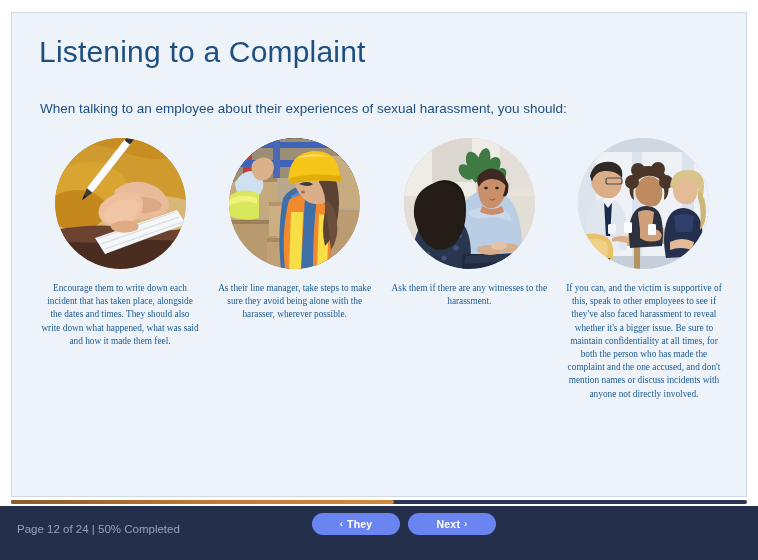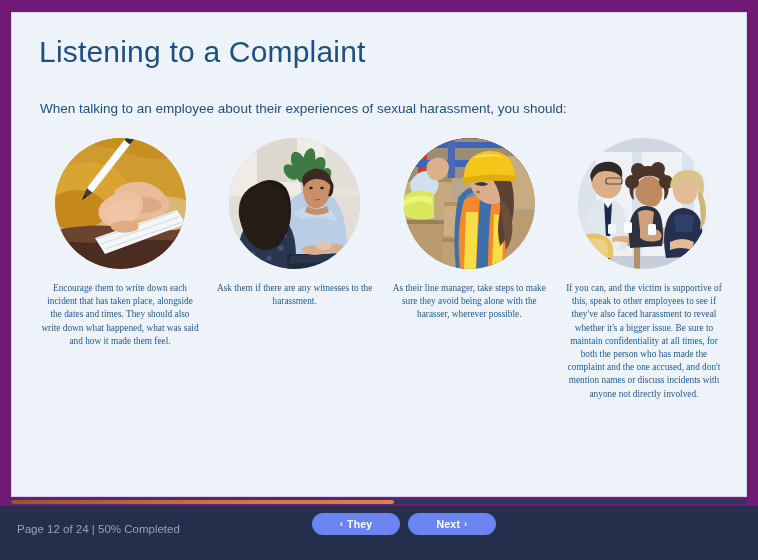--- a/index.html
+++ b/index.html
@@ -13,21 +13,21 @@
     height: 560px;
     overflow: hidden;
     font-family: "Liberation Sans", sans-serif;
     position: relative;
   }
 
   
   #player {
     position: absolute;
     inset: 0;
-    background: #701a75;
+    background: #ffffff;
   }
 
   
   #slide {
     position: absolute;
     left: 11px;
     top: 12px;
     width: 736px;
     height: 485px;
     background: #eef3fa;
@@ -218,20 +218,78 @@
             </g>
           </svg>
         </div>
         <div class="caption">Encourage them to write down each incident that has taken place, alongside the dates and times. They should also write down what happened, what was said and how it made them feel.</div>
       </div>
 
       <div class="column">
         <div class="photo">
           <svg viewBox="0 0 131 131" xmlns="http://www.w3.org/2000/svg">
             <defs>
+              <clipPath id="c3">
+                  <circle cx="65.5" cy="65.5" r="65.5"></circle>
+                </clipPath>
+            </defs>
+            <g clip-path="url(#c3)">
+              <rect x="0" y="0" width="131" height="131" fill="#b9a88e"></rect>
+
+              <rect x="0" y="0" width="131" height="36" fill="#a89madd"></rect>
+              <rect x="0" y="0" width="131" height="40" fill="#9c8d76"></rect>
+              <rect x="14" y="0" width="9" height="40" fill="#c43d2f"></rect>
+              <rect x="0" y="22" width="131" height="7" fill="#3f63b8"></rect>
+              <rect x="0" y="4" width="131" height="6" fill="#3f63b8"></rect>
+              <rect x="44" y="0" width="7" height="40" fill="#4a68b4"></rect>
+
+              <rect x="0" y="40" width="48" height="40" fill="#c7a97e"></rect>
+              <rect x="0" y="82" width="48" height="49" fill="#b99a6f"></rect>
+              <rect x="0" y="40" width="48" height="4" fill="#a78a60"></rect>
+              <rect x="0" y="82" width="48" height="4" fill="#9c8058"></rect>
+              <rect x="96" y="18" width="35" height="52" fill="#c9ab80"></rect>
+              <rect x="96" y="72" width="35" height="59" fill="#bb9c72"></rect>
+              <rect x="40" y="64" width="50" height="34" fill="#cdae83"></rect>
+              <rect x="40" y="64" width="50" height="4" fill="#b2936a"></rect>
+              <rect x="38" y="100" width="54" height="31" fill="#c0a176"></rect>
+              <rect x="38" y="100" width="54" height="4" fill="#a78a60"></rect>
+
+              <path d="M6 44 Q16 30 26 34 Q36 38 34 50 Q30 62 18 62 Q6 58 6 44 Z" fill="#cfe0f0"></path>
+              <path d="M24 24 Q34 16 42 22 Q48 28 42 38 Q34 46 26 40 Q20 32 24 24 Z" fill="#dbb18c"></path>
+              <path d="M0 58 Q14 48 30 56 L30 80 Q14 84 0 78 Z" fill="#d8e85a"></path>
+              <path d="M0 62 Q14 54 28 60 L28 66 Q14 60 0 68 Z" fill="#eff37e"></path>
+
+              <path d="M54 60 Q64 46 80 48 Q96 51 100 68 Q104 90 100 131 H52 Q48 94 54 60 Z" fill="#3f6fa8"></path>
+              <path d="M62 58 Q74 50 88 54 Q96 58 94 68 Q82 60 68 64 Q62 66 62 58 Z" fill="#5a8bc4"></path>
+
+              <path d="M60 62 Q68 56 76 58 L72 131 H56 Q52 92 60 62 Z" fill="#f2892c"></path>
+              <path d="M88 60 Q98 64 100 78 Q104 100 100 131 H84 Q84 92 88 60 Z" fill="#f2892c"></path>
+              <path d="M62 74 L74 74 L72 131 L60 131 Z" fill="#f7e84a" opacity=".9"></path>
+              <path d="M90 76 L100 78 L98 131 L88 131 Z" fill="#f7e84a" opacity=".9"></path>
+
+              <path d="M66 38 Q74 24 90 26 Q104 29 106 44 Q108 58 98 64 Q84 70 74 60 Q64 50 66 38 Z" fill="#d9ae88"></path>
+              <path d="M90 30 Q104 32 108 46 Q112 64 108 84 Q104 100 96 108 Q92 92 96 74 Q98 56 90 44 Z" fill="#5a4132"></path>
+              <path d="M96 62 Q106 66 108 84 Q110 100 102 112 Q100 94 98 80 Z" fill="#6b4e3b"></path>
+
+              <path d="M60 36 Q62 16 84 13 Q106 12 110 32 Q112 40 108 42 L62 44 Q58 42 60 36 Z" fill="#f5c518"></path>
+              <path d="M60 40 Q84 34 112 38 L112 44 Q84 40 60 46 Z" fill="#e0ad0c"></path>
+              <path d="M68 20 Q84 13 100 19 Q88 17 68 20 Z" fill="#ffe072"></path>
+
+              <path d="M70 46 Q78 42 84 46 Q80 50 70 46 Z" fill="#3a3a3a"></path>
+              <ellipse cx="74" cy="54" rx="2" ry="1.5" fill="#a8704c"></ellipse>
+            </g>
+          </svg>
+        </div>
+        <div class="caption">As their line manager, take steps to make sure they avoid being alone with the harasser, wherever possible.</div>
+      </div>
+
+      <div class="column">
+        <div class="photo">
+          <svg viewBox="0 0 131 131" xmlns="http://www.w3.org/2000/svg">
+            <defs>
               <clipPath id="c2">
                   <circle cx="65.5" cy="65.5" r="65.5"></circle>
                 </clipPath>
             </defs>
             <g clip-path="url(#c2)">
               <rect x="0" y="0" width="131" height="131" fill="#e9e6e0"></rect>
               <rect x="0" y="0" width="131" height="58" fill="#efece6"></rect>
               <rect x="28" y="0" width="40" height="44" fill="#dcd8d0"></rect>
               <rect x="96" y="0" width="35" height="52" fill="#e3dfd8"></rect>
               <g fill="#3f7a43">
@@ -276,78 +334,20 @@
             </g>
           </svg>
         </div>
         <div class="caption">Ask them if there are any witnesses to the harassment.</div>
       </div>
 
       <div class="column">
         <div class="photo">
           <svg viewBox="0 0 131 131" xmlns="http://www.w3.org/2000/svg">
             <defs>
-              <clipPath id="c3">
-                  <circle cx="65.5" cy="65.5" r="65.5"></circle>
-                </clipPath>
-            </defs>
-            <g clip-path="url(#c3)">
-              <rect x="0" y="0" width="131" height="131" fill="#b9a88e"></rect>
-
-              <rect x="0" y="0" width="131" height="36" fill="#a89madd"></rect>
-              <rect x="0" y="0" width="131" height="40" fill="#9c8d76"></rect>
-              <rect x="14" y="0" width="9" height="40" fill="#c43d2f"></rect>
-              <rect x="0" y="22" width="131" height="7" fill="#3f63b8"></rect>
-              <rect x="0" y="4" width="131" height="6" fill="#3f63b8"></rect>
-              <rect x="44" y="0" width="7" height="40" fill="#4a68b4"></rect>
-
-              <rect x="0" y="40" width="48" height="40" fill="#c7a97e"></rect>
-              <rect x="0" y="82" width="48" height="49" fill="#b99a6f"></rect>
-              <rect x="0" y="40" width="48" height="4" fill="#a78a60"></rect>
-              <rect x="0" y="82" width="48" height="4" fill="#9c8058"></rect>
-              <rect x="96" y="18" width="35" height="52" fill="#c9ab80"></rect>
-              <rect x="96" y="72" width="35" height="59" fill="#bb9c72"></rect>
-              <rect x="40" y="64" width="50" height="34" fill="#cdae83"></rect>
-              <rect x="40" y="64" width="50" height="4" fill="#b2936a"></rect>
-              <rect x="38" y="100" width="54" height="31" fill="#c0a176"></rect>
-              <rect x="38" y="100" width="54" height="4" fill="#a78a60"></rect>
-
-              <path d="M6 44 Q16 30 26 34 Q36 38 34 50 Q30 62 18 62 Q6 58 6 44 Z" fill="#cfe0f0"></path>
-              <path d="M24 24 Q34 16 42 22 Q48 28 42 38 Q34 46 26 40 Q20 32 24 24 Z" fill="#dbb18c"></path>
-              <path d="M0 58 Q14 48 30 56 L30 80 Q14 84 0 78 Z" fill="#d8e85a"></path>
-              <path d="M0 62 Q14 54 28 60 L28 66 Q14 60 0 68 Z" fill="#eff37e"></path>
-
-              <path d="M54 60 Q64 46 80 48 Q96 51 100 68 Q104 90 100 131 H52 Q48 94 54 60 Z" fill="#3f6fa8"></path>
-              <path d="M62 58 Q74 50 88 54 Q96 58 94 68 Q82 60 68 64 Q62 66 62 58 Z" fill="#5a8bc4"></path>
-
-              <path d="M60 62 Q68 56 76 58 L72 131 H56 Q52 92 60 62 Z" fill="#f2892c"></path>
-              <path d="M88 60 Q98 64 100 78 Q104 100 100 131 H84 Q84 92 88 60 Z" fill="#f2892c"></path>
-              <path d="M62 74 L74 74 L72 131 L60 131 Z" fill="#f7e84a" opacity=".9"></path>
-              <path d="M90 76 L100 78 L98 131 L88 131 Z" fill="#f7e84a" opacity=".9"></path>
-
-              <path d="M66 38 Q74 24 90 26 Q104 29 106 44 Q108 58 98 64 Q84 70 74 60 Q64 50 66 38 Z" fill="#d9ae88"></path>
-              <path d="M90 30 Q104 32 108 46 Q112 64 108 84 Q104 100 96 108 Q92 92 96 74 Q98 56 90 44 Z" fill="#5a4132"></path>
-              <path d="M96 62 Q106 66 108 84 Q110 100 102 112 Q100 94 98 80 Z" fill="#6b4e3b"></path>
-
-              <path d="M60 36 Q62 16 84 13 Q106 12 110 32 Q112 40 108 42 L62 44 Q58 42 60 36 Z" fill="#f5c518"></path>
-              <path d="M60 40 Q84 34 112 38 L112 44 Q84 40 60 46 Z" fill="#e0ad0c"></path>
-              <path d="M68 20 Q84 13 100 19 Q88 17 68 20 Z" fill="#ffe072"></path>
-
-              <path d="M70 46 Q78 42 84 46 Q80 50 70 46 Z" fill="#3a3a3a"></path>
-              <ellipse cx="74" cy="54" rx="2" ry="1.5" fill="#a8704c"></ellipse>
-            </g>
-          </svg>
-        </div>
-        <div class="caption">As their line manager, take steps to make sure they avoid being alone with the harasser, wherever possible.</div>
-      </div>
-
-      <div class="column">
-        <div class="photo">
-          <svg viewBox="0 0 131 131" xmlns="http://www.w3.org/2000/svg">
-            <defs>
               <clipPath id="c4">
                   <circle cx="65.5" cy="65.5" r="65.5"></circle>
                 </clipPath>
             </defs>
             <g clip-path="url(#c4)">
               <rect x="0" y="0" width="131" height="131" fill="#e8edf2"></rect>
 
               <rect x="0" y="0" width="131" height="131" fill="#eef2f6"></rect>
               <g fill="#dbe3ec">
                 <rect x="0" y="0" width="18" height="131"></rect>

